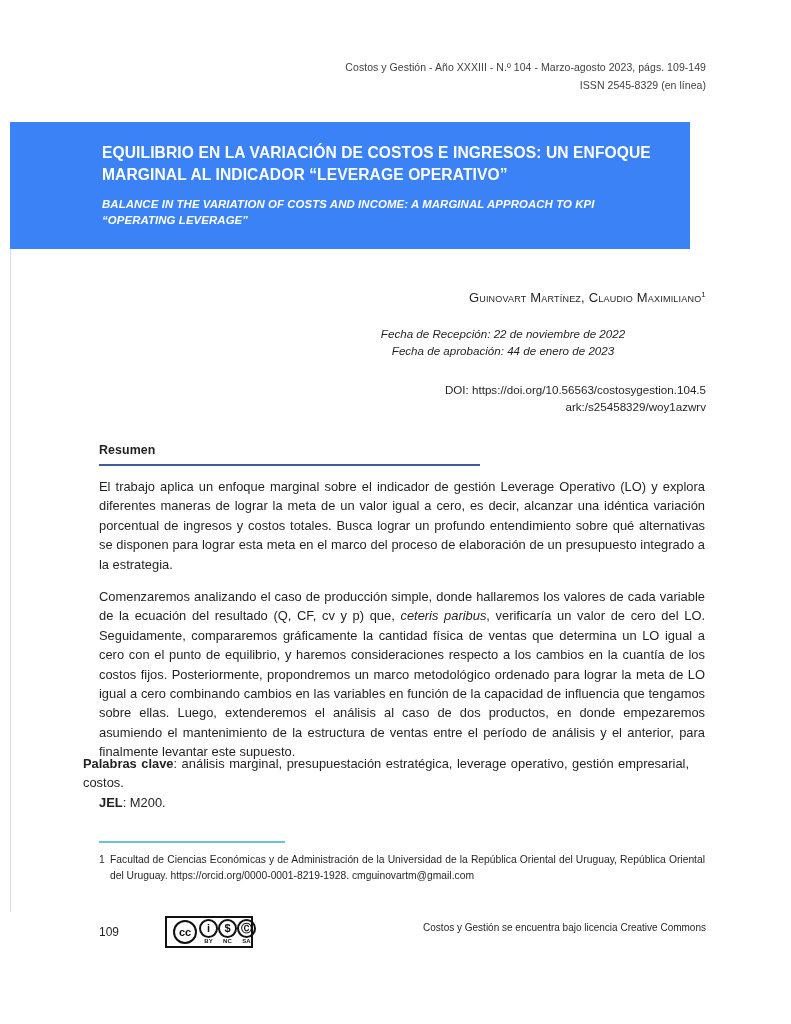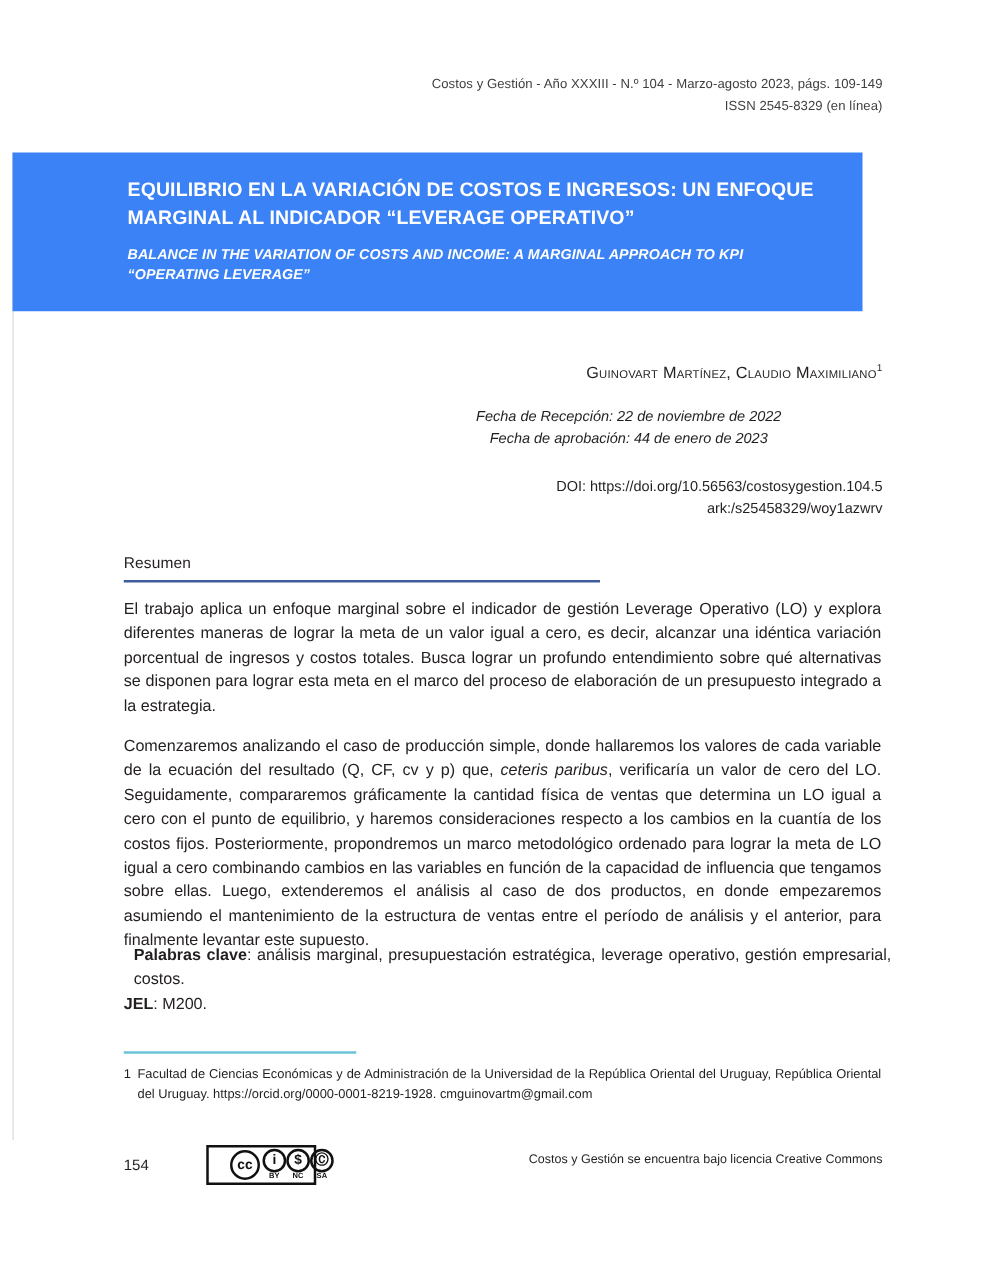--- a/index.html
+++ b/index.html
@@ -116,21 +116,21 @@
 
   
   .abstract {
     position: absolute;
     left: 99px;
     top: 443px;
     width: 606px;
   }
   .abstract-heading {
     font-size: 12.4px;
-    font-weight: normal;
+    font-weight: bold;
     margin: 0;
     color: #231f20;
     letter-spacing: 0.1px;
   }
   .abstract-rule {
     width: 381px;
     height: 2px;
     background: #3f5d9c;
     margin: 7px 0 11px 0;
   }
@@ -140,21 +140,21 @@
     line-height: 19.4px;
     text-align: justify;
     color: #231f20;
     hyphens: manual;
   }
   .abstract p.last { margin-bottom: 0; }
   .abstract em { font-style: italic; }
 
   .keywords {
     position: absolute;
-    left: 107px;
+    left: 83px;
     top: 754px;
     width: 606px;
     font-size: 12.9px;
     line-height: 19.4px;
     text-align: justify;
     color: #231f20;
   }
   .keywords b { font-weight: bold; }
   .jel {
     position: absolute;
@@ -208,21 +208,21 @@
     position: absolute;
     left: 165px;
     top: 916px;
     width: 88px;
     height: 32px;
     background: #ffffff;
     border: 2px solid #111111;
     box-sizing: border-box;
     display: flex;
     align-items: center;
-    padding: 0 17px;
+    padding: 0 6px;
   }
   .cc-badge .cc-main {
     width: 24px; height: 24px;
     border: 2.5px solid #111;
     border-radius: 50%;
     box-sizing: border-box;
     display: flex; align-items: center; justify-content: center;
     font-size: 11px; font-weight: bold; line-height: 1;
     color: #111;
     margin-right: 2px;
@@ -301,21 +301,21 @@
 
   <div class="keywords"><b>Palabras clave</b><span>: análisis marginal, presupuestación estratégica, leverage operativo, gestión empresarial, costos.</span></div>
   <div class="jel"><b>JEL</b><span>: M200.</span></div>
 
   <div class="footnote-rule"></div>
   <div class="footnote">
     <span class="fn-num">1</span>
     <span class="fn-text">Facultad de Ciencias Económicas y de Administración de la Universidad de la República Oriental del Uruguay, República Oriental del Uruguay. https://orcid.org/0000-0001-8219-1928. cmguinovartm@gmail.com</span>
   </div>
 
-  <div class="folio">154</div>
+  <div class="folio">109</div>
 
   <div class="cc-badge">
     <span class="cc-main">cc</span>
     <span class="cc-col">
       <span class="cc-circ">i</span>
       <span class="cc-lbl">BY</span>
     </span>
     <span class="cc-col">
       <span class="cc-circ">$</span>
       <span class="cc-lbl">NC</span>

